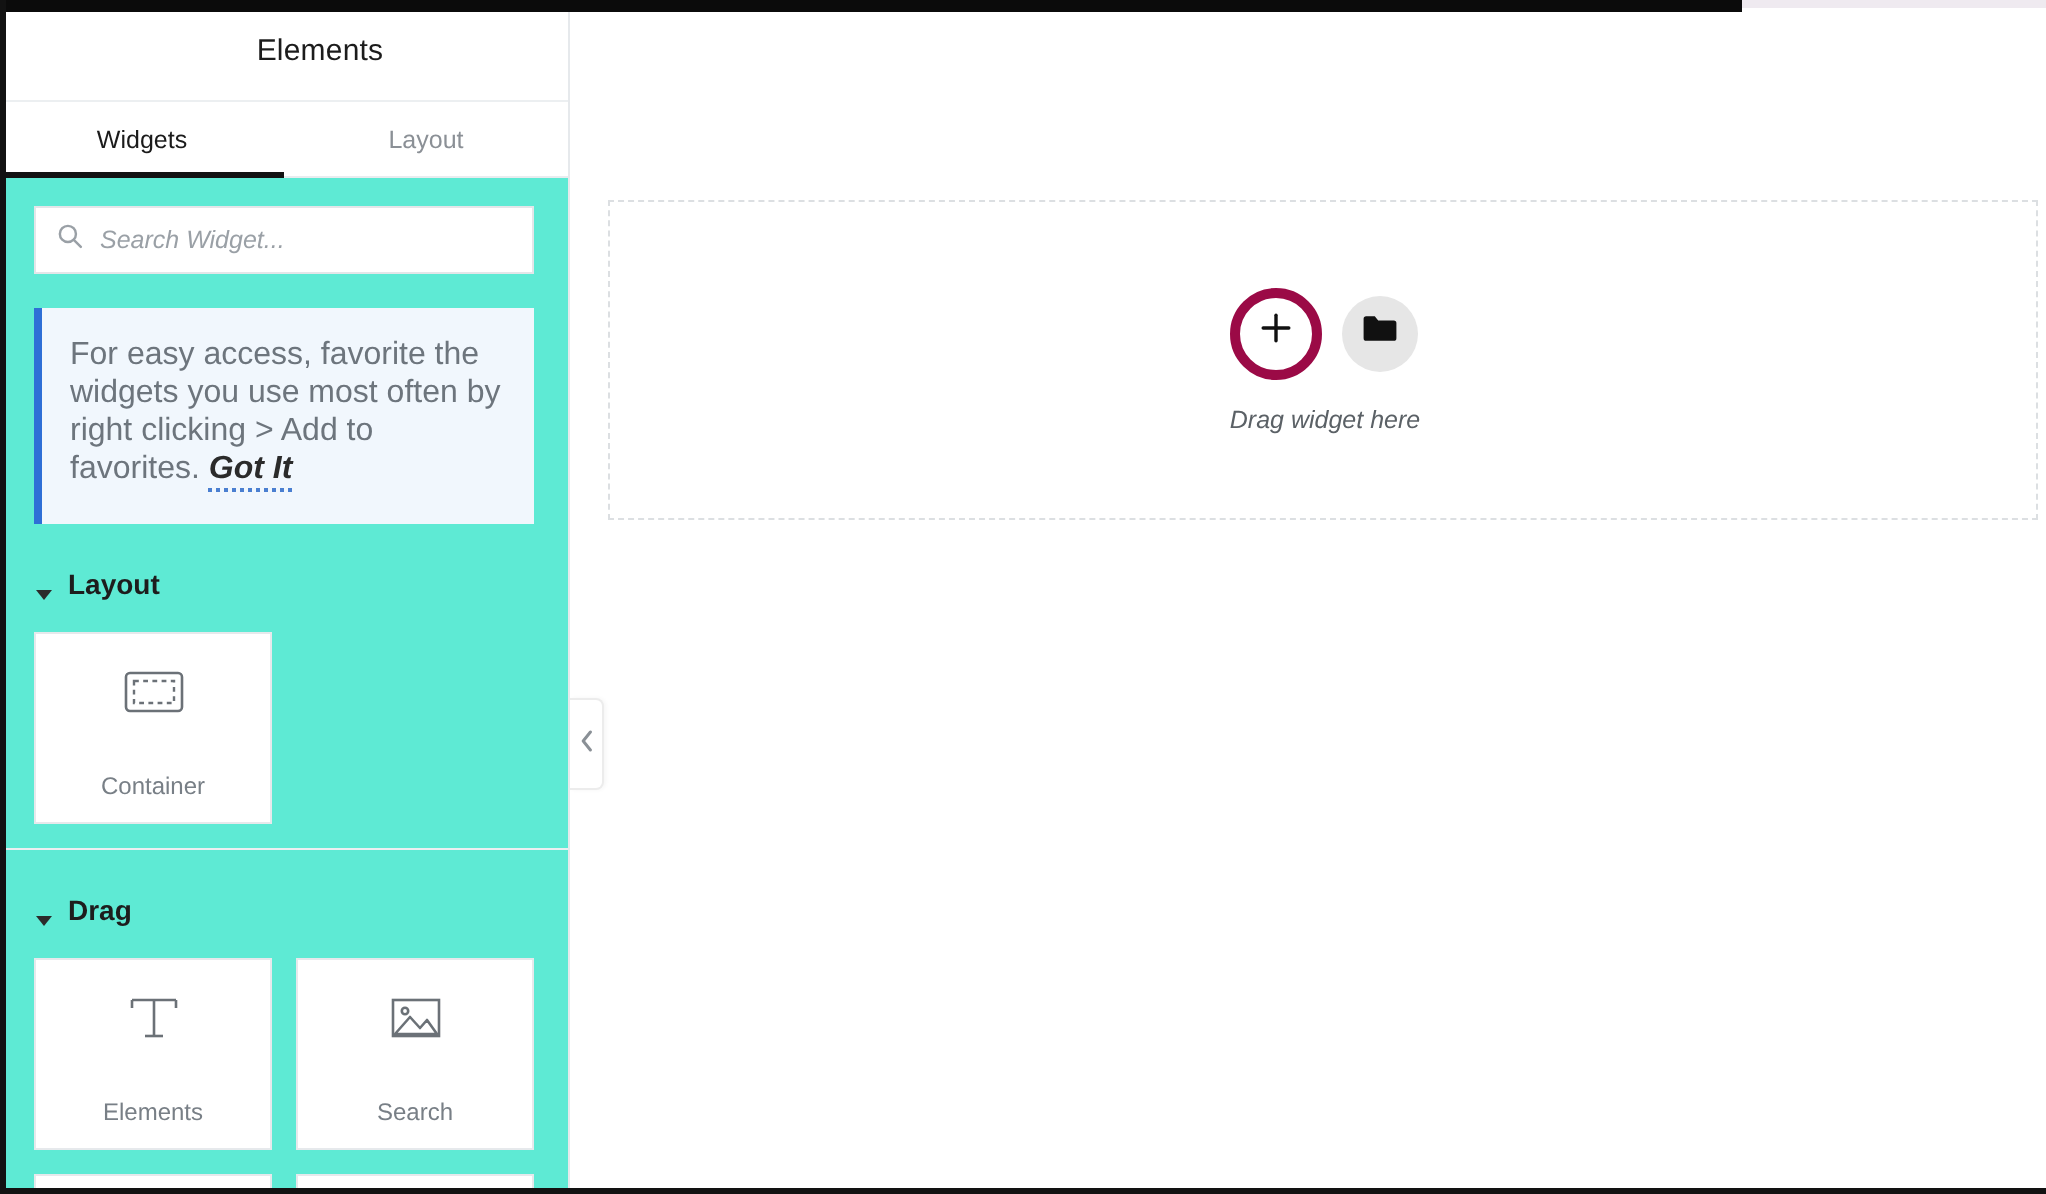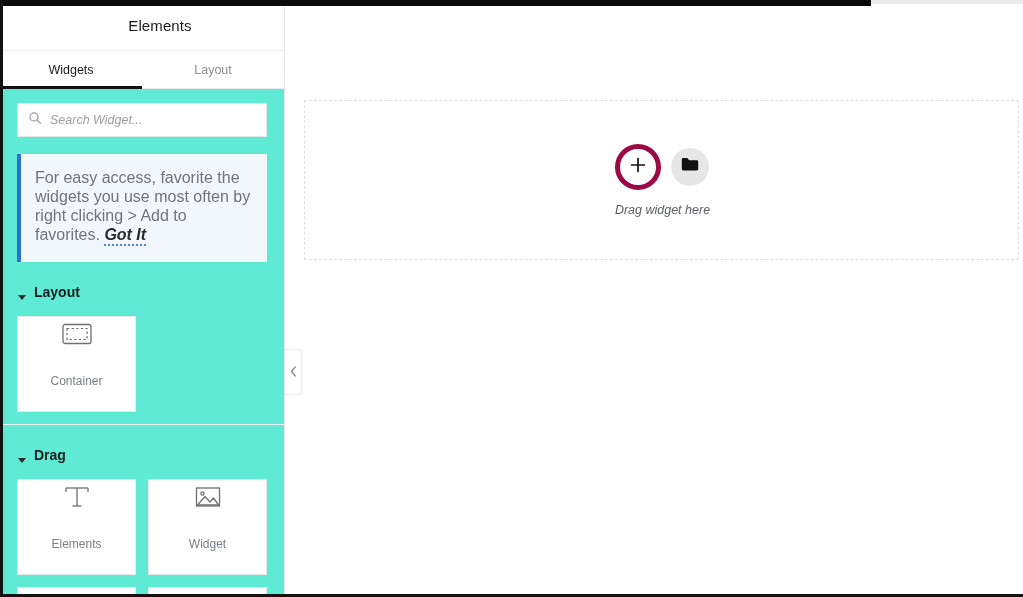--- a/index.html
+++ b/index.html
@@ -197,21 +197,21 @@
     gap: 12px;
     padding: 16px 17px 0 17px;
   }
   .widget-card {
     height: 96px;
     border: 1px solid #e6e9ec;
     background: #fff;
     display: flex;
     flex-direction: column;
     align-items: center;
-    justify-content: flex-start;
+    justify-content: center;
     gap: 23px;
     cursor: grab;
   }
   .widget-icon { height: 34px; display: flex; align-items: center; justify-content: center; }
   .widget-label { font-size: 12px; color: #787f86; }
 
   
   #panel-collapse-handle {
     position: absolute;
     left: 285px;
@@ -371,21 +371,21 @@
           </div>
 
           <div class="widget-card">
             <span class="widget-icon">
               <svg width="28" height="26" viewBox="0 0 28 26" fill="none" stroke="#6b7177" stroke-width="1.3">
                 <rect x="2.5" y="4" width="23" height="18"></rect>
                 <circle cx="8.5" cy="9.5" r="1.6"></circle>
                 <path d="M3.5 21 L11 12.5 L16 18 L19.5 14 L24.5 21 Z" fill="none" stroke-linejoin="round"></path>
               </svg>
             </span>
-            <span class="widget-label">Widget</span>
+            <span class="widget-label">Search</span>
           </div>
 
           <div class="widget-card">
             <span class="widget-icon">
               <svg width="32" height="28" viewBox="0 0 32 28" fill="none" stroke="#6b7177" stroke-width="1.25">
                 <line x1="3" y1="4" x2="29" y2="4"></line>
                 <line x1="3" y1="8" x2="29" y2="8"></line>
                 <line x1="3" y1="12" x2="24" y2="12"></line>
                 <line x1="3" y1="16" x2="29" y2="16"></line>
                 <line x1="3" y1="20" x2="29" y2="20"></line>

